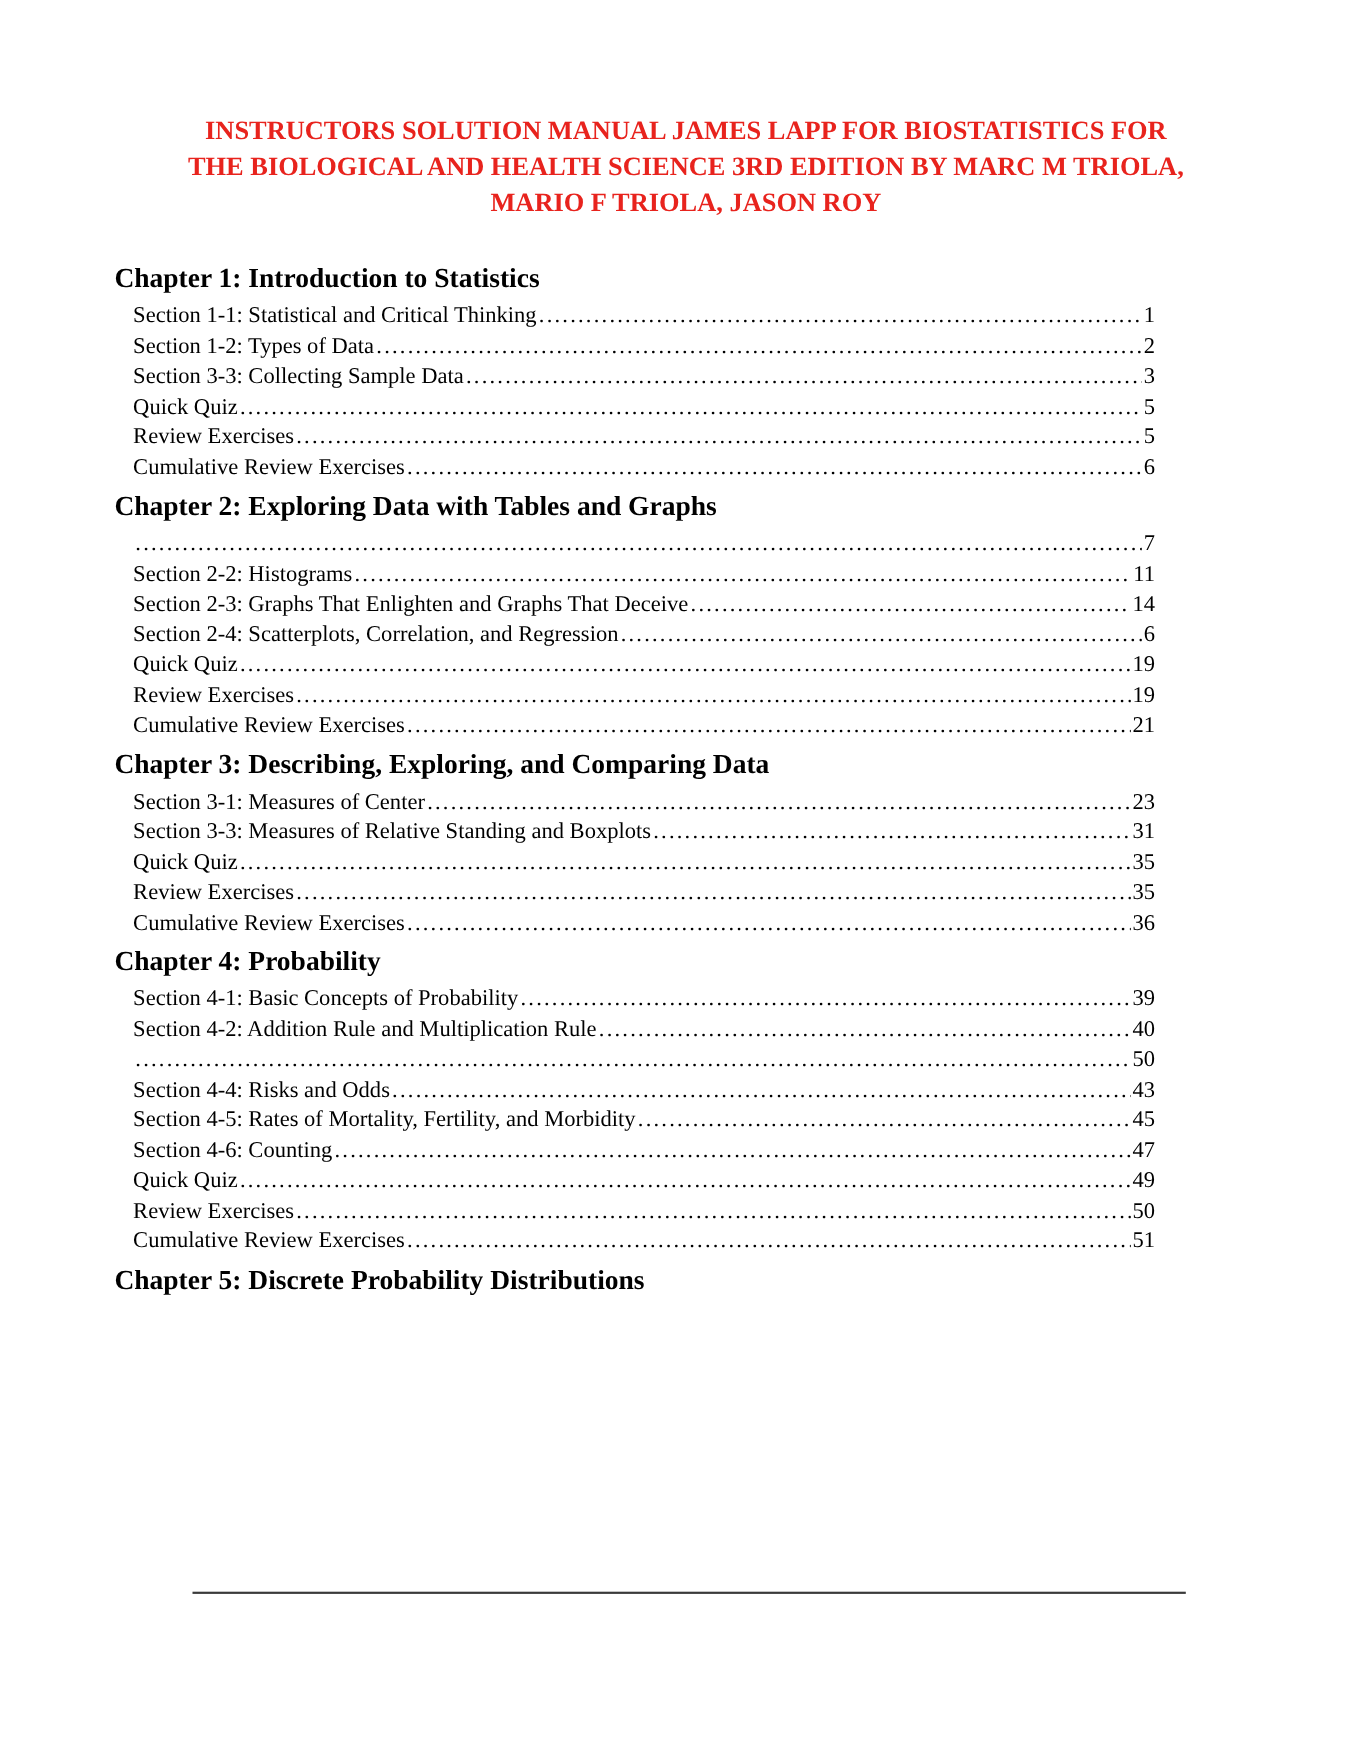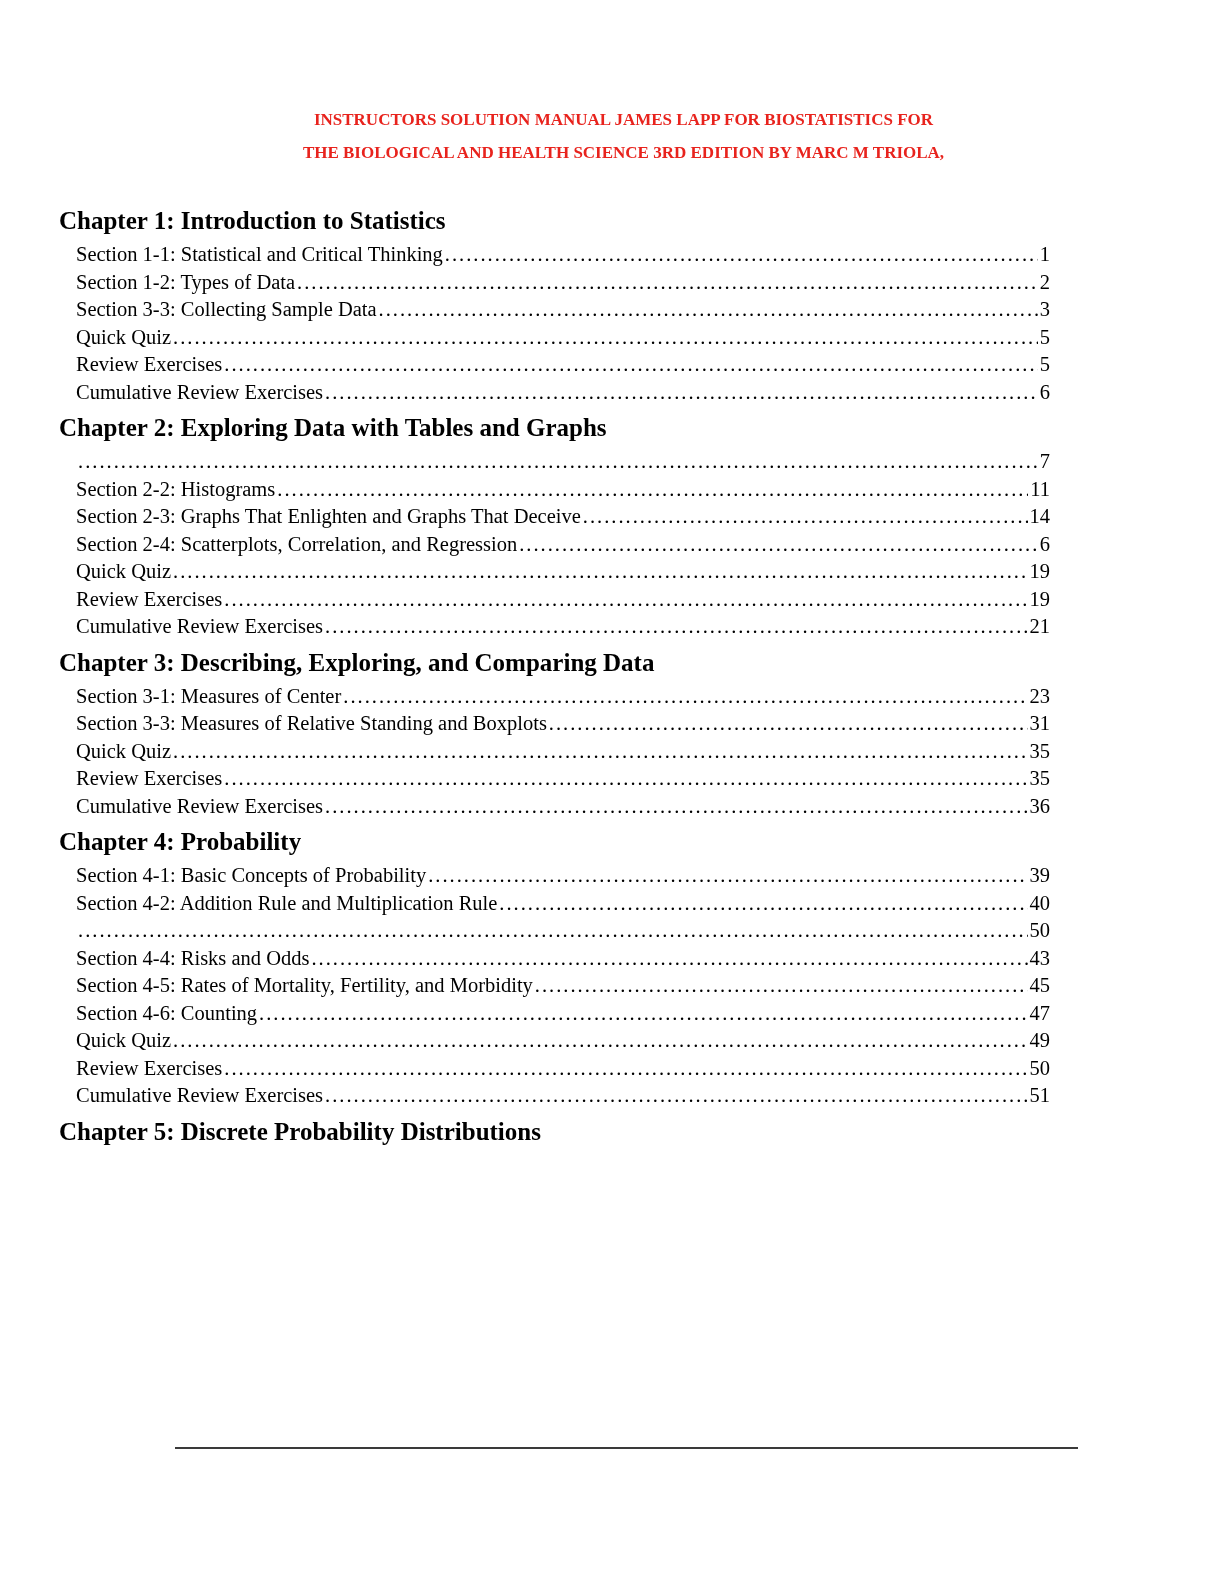--- a/index.html
+++ b/index.html
@@ -15,27 +15,27 @@
     background: #ffffff;
     font-family: "Liberation Serif", serif;
     color: #000000;
     overflow: hidden;
     box-sizing: border-box;
   }
   .doc-title {
     padding: 103px 122px 0 145px;
     text-align: center;
     font-weight: bold;
-    font-size: 17px;
+    font-size: 24px;
     line-height: 33px;
     color: #e8231d;
     margin-bottom: 36px;
   }
   .toc {
-    padding-left: 59px;
+    padding-left: 104px;
     padding-right: 174px;
   }
   .chapter-heading {
     font-weight: bold;
     font-size: 25px;
     line-height: 32px;
     margin: 6px 0 4px 0;
     color: #000000;
   }
   .toc-row {
@@ -74,20 +74,21 @@
   }
 </style>
 </head>
 <body>
 
 <div class="page">
 
   <div class="doc-title">
     <div>INSTRUCTORS SOLUTION MANUAL JAMES LAPP FOR BIOSTATISTICS FOR</div>
     <div>THE BIOLOGICAL AND HEALTH SCIENCE 3RD EDITION BY MARC M TRIOLA,</div>
+    <div>MARIO F TRIOLA, JASON ROY</div>
   </div>
 
   <div class="toc" id="toc">
       <div class="chapter-heading">Chapter 1: Introduction to Statistics</div>
       <div class="toc-row">
         <span class="toc-label">Section 1-1: Statistical and Critical Thinking</span>
         <span class="toc-dots"></span>
         <span class="toc-page">1</span>
       </div>
       <div class="toc-row">

